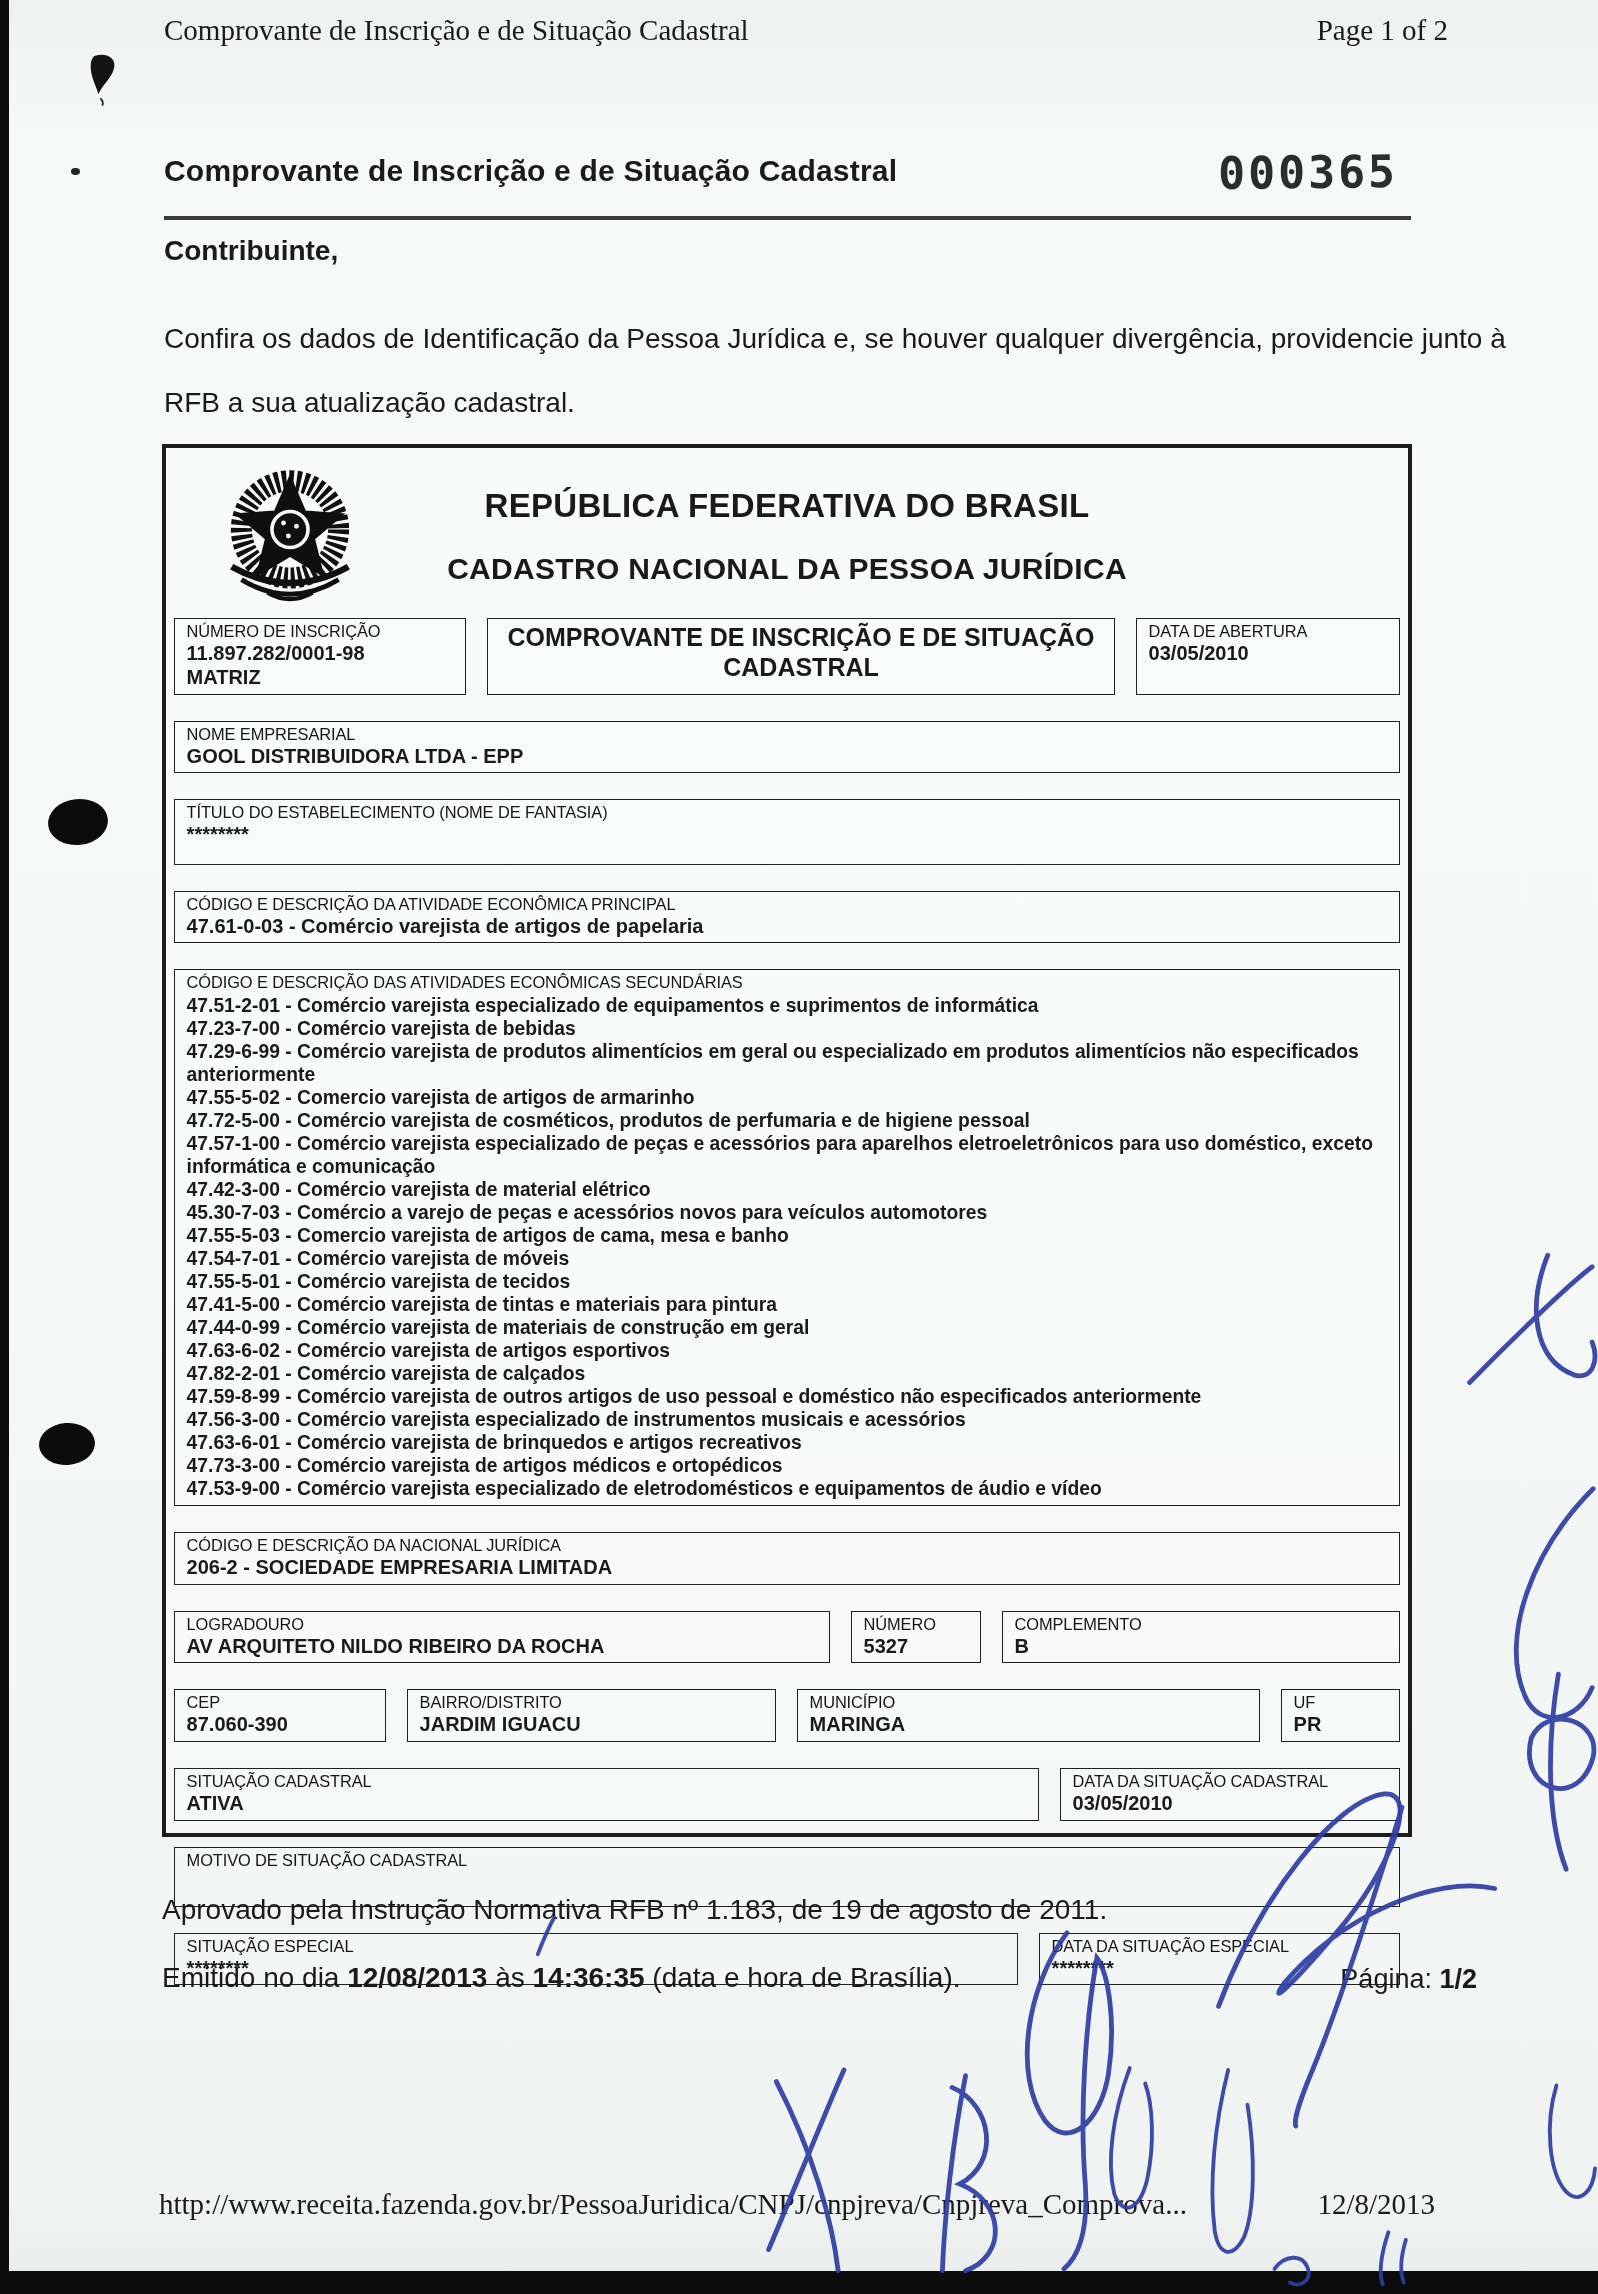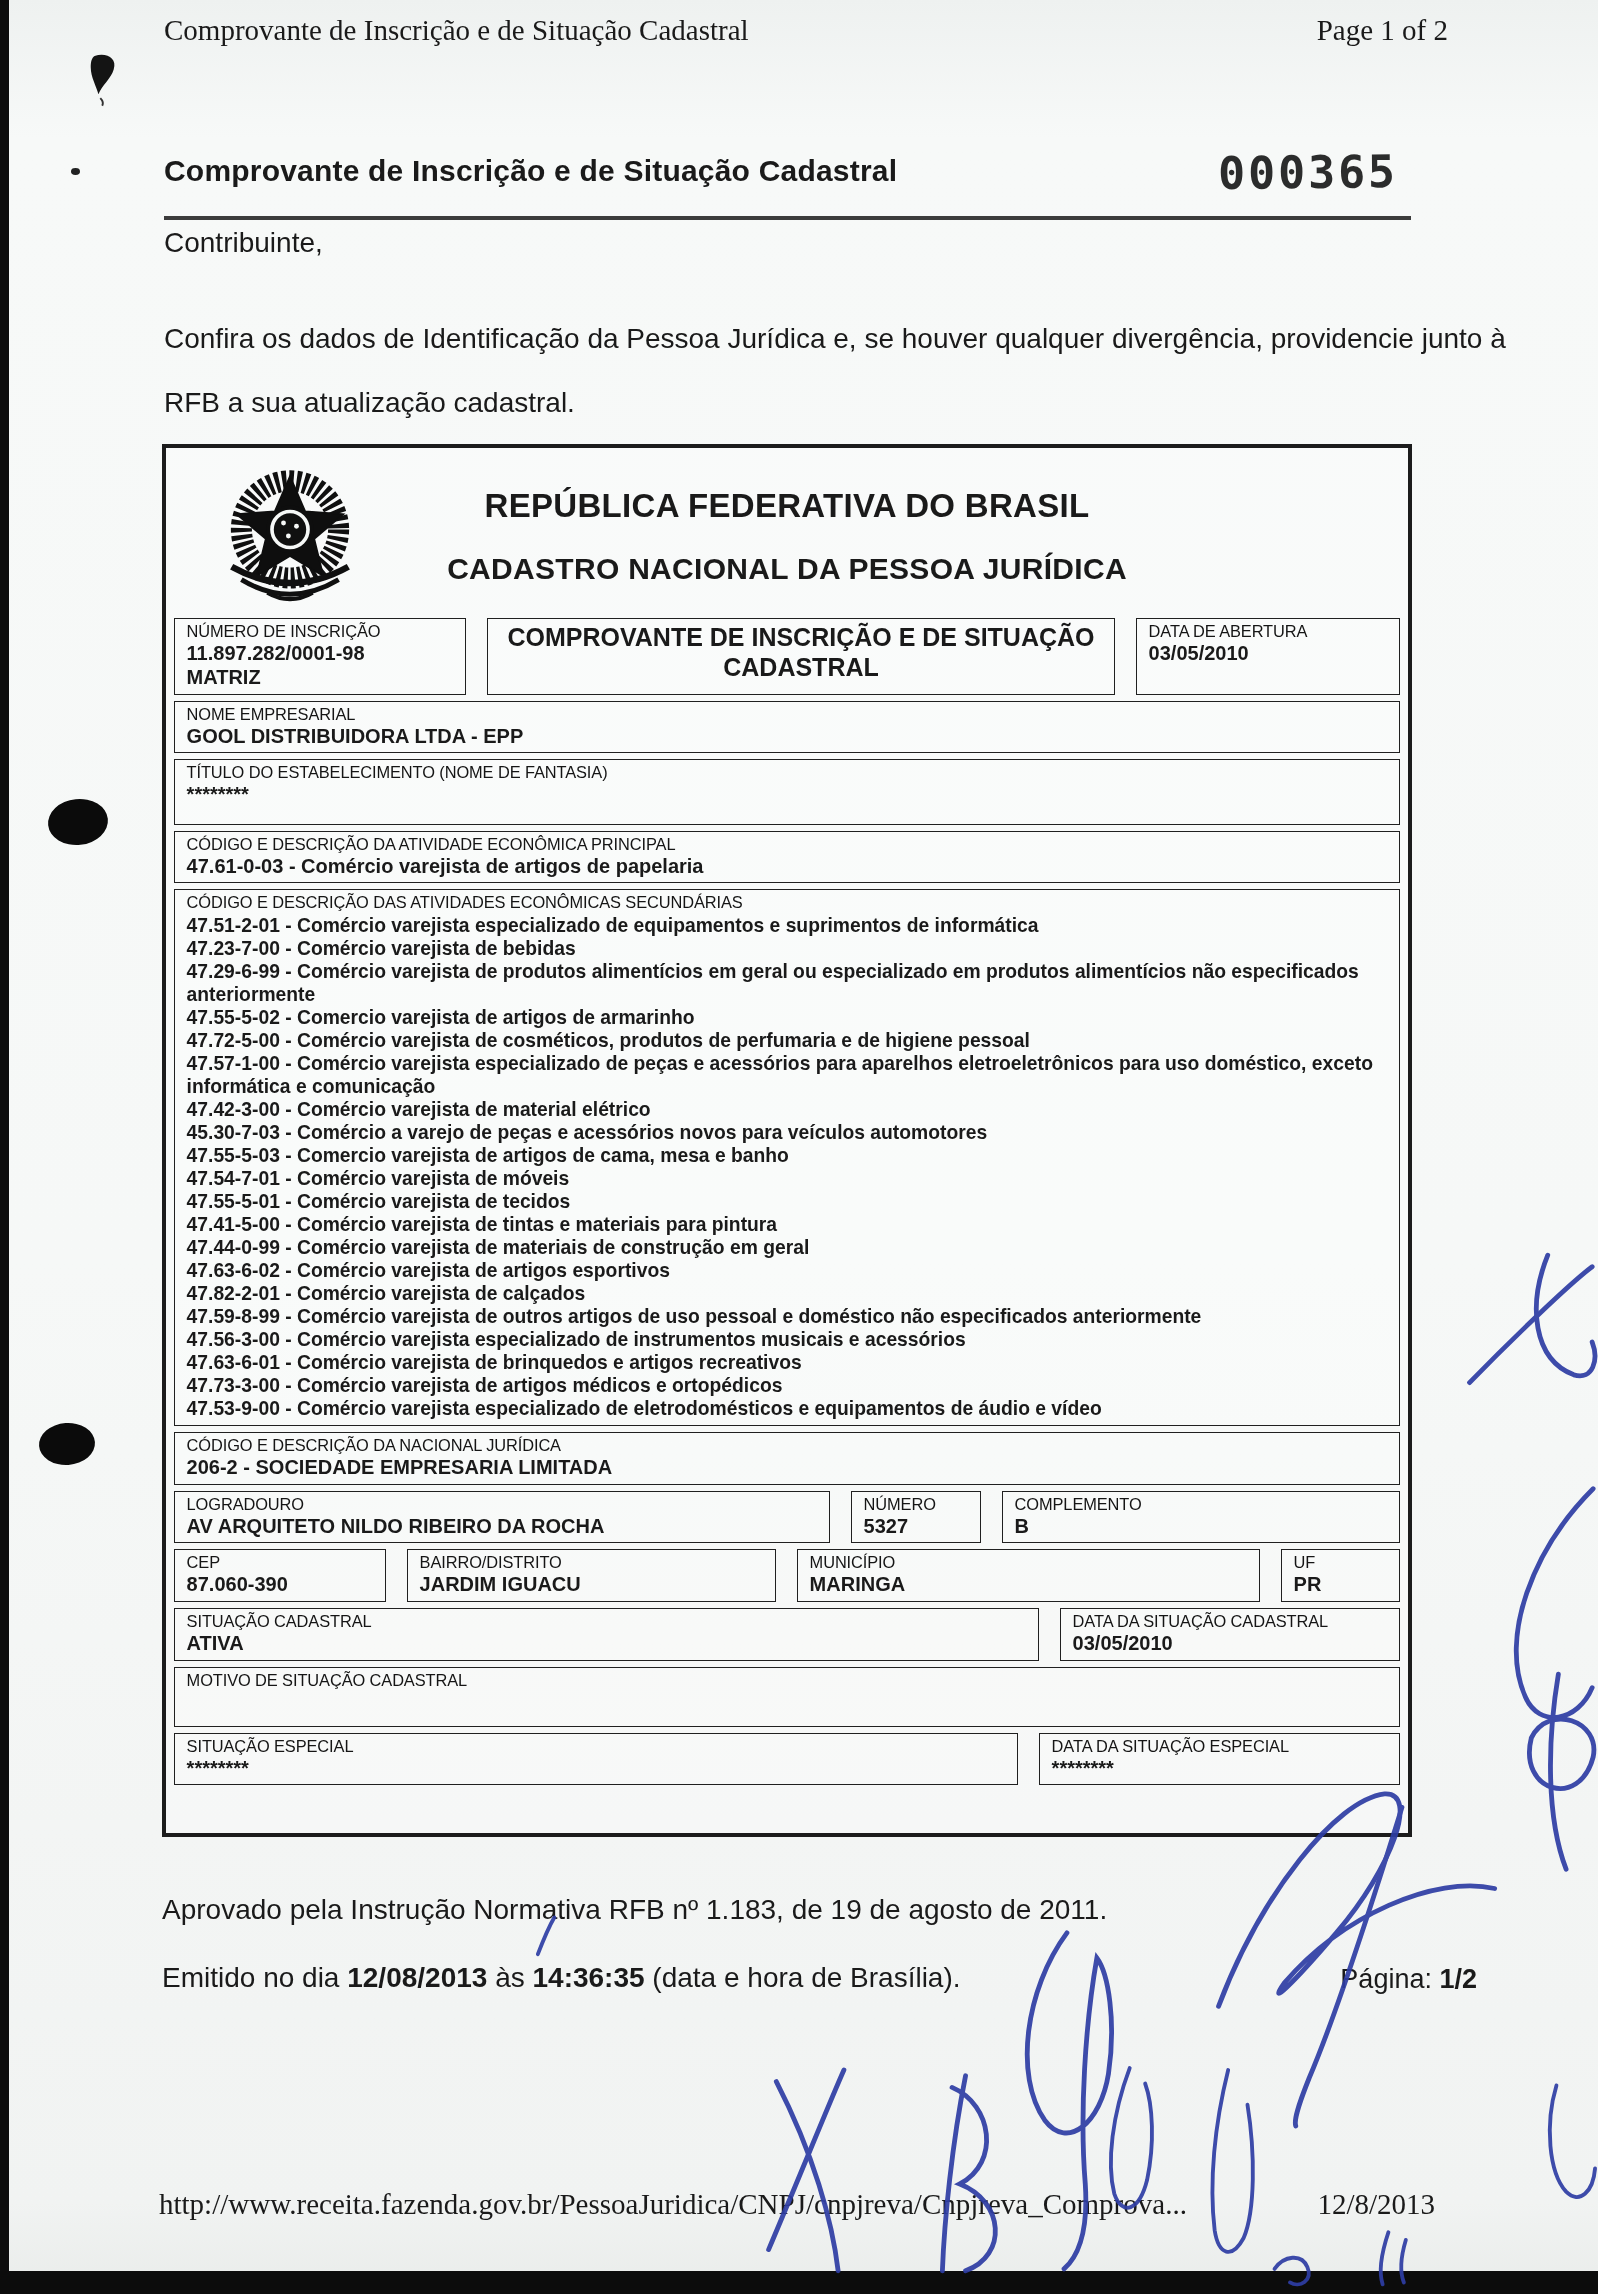--- a/index.html
+++ b/index.html
@@ -25,34 +25,34 @@
        font-family:"Liberation Serif","DejaVu Serif",serif;font-size:29px;white-space:nowrap;}
 
   
   .doc-title-row{position:absolute;left:164px;top:154px;width:1284px;}
   .doc-title{font-size:30px;font-weight:bold;letter-spacing:0.2px;white-space:nowrap;}
   .stamp{position:absolute;right:50px;top:-7.7px;
          font-family:"DejaVu Sans Mono",monospace;font-weight:bold;font-size:45px;
          letter-spacing:2.9px;color:#161616;transform:rotate(-.6deg);opacity:.9;}
   .title-rule{position:absolute;left:164px;top:216px;width:1247px;height:3.9px;background:#3c3c3c;}
 
-  .salutation{position:absolute;left:164px;top:227px;font-size:28px;font-weight:normal;}
+  .salutation{position:absolute;left:164px;top:235px;font-size:28px;font-weight:bold;}
   .intro{position:absolute;left:164px;top:297px;font-size:28px;line-height:44px;}
   .intro div{white-space:nowrap;margin-top:20px;}
 
   
   .cert{position:absolute;left:162px;top:444px;width:1250px;height:1393px;
         border:4.8px solid #1c1c1c;box-sizing:border-box;background:rgba(255,255,255,.25);}
   .cert-inner{padding:0 8px;}
   .cert-head{position:relative;height:170px;}
   .emblem{position:absolute;left:35px;top:15.4px;}
   .cert-head .t1{padding-top:39px;text-align:center;font-size:33px;font-weight:bold;letter-spacing:0.3px;}
   .cert-head .t2{margin-top:27px;text-align:center;font-size:30px;font-weight:bold;letter-spacing:0.3px;}
 
-  .row{display:flex;gap:21px;margin-bottom:6px;}
+  .row{display:flex;gap:21px;margin-bottom:26px;}
   .cell{border:1.9px solid #202020;box-sizing:border-box;padding:2.9px 11.6px 4.8px;background:rgba(255,255,255,.2);}
   .lbl{font-size:16.4px;color:#151515;letter-spacing:-0.1px;white-space:nowrap;}
   .val{font-size:20px;font-weight:bold;margin-top:1px;white-space:nowrap;}
   .fill{flex:1;}
 
   .cell-num{width:292px;}
   .cell-ctitle{width:628px;display:flex;flex-direction:column;justify-content:flex-start;text-align:center;}
   .cell-ctitle .c1,.cell-ctitle .c2{font-size:25px;font-weight:bold;line-height:30px;}
   .cell-fant{padding-bottom:17.4px;}
   .cell-motivo{min-height:60px;}

